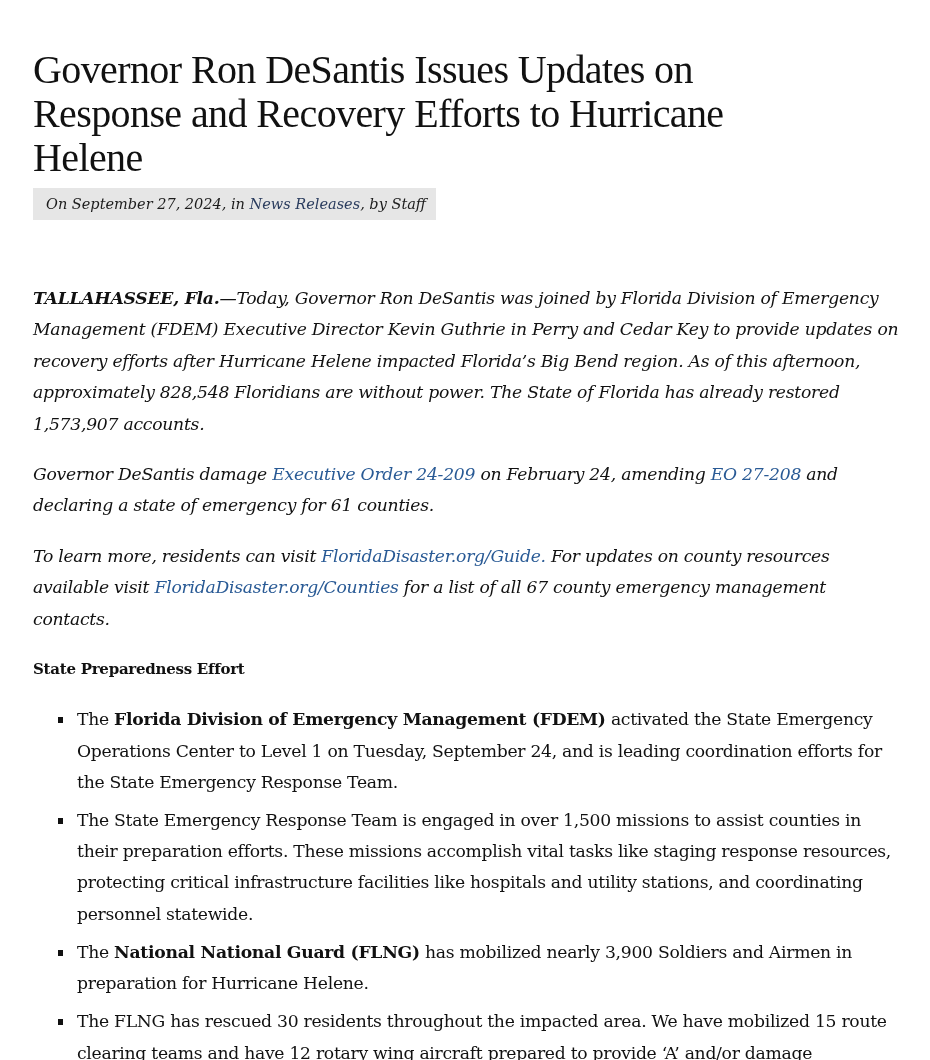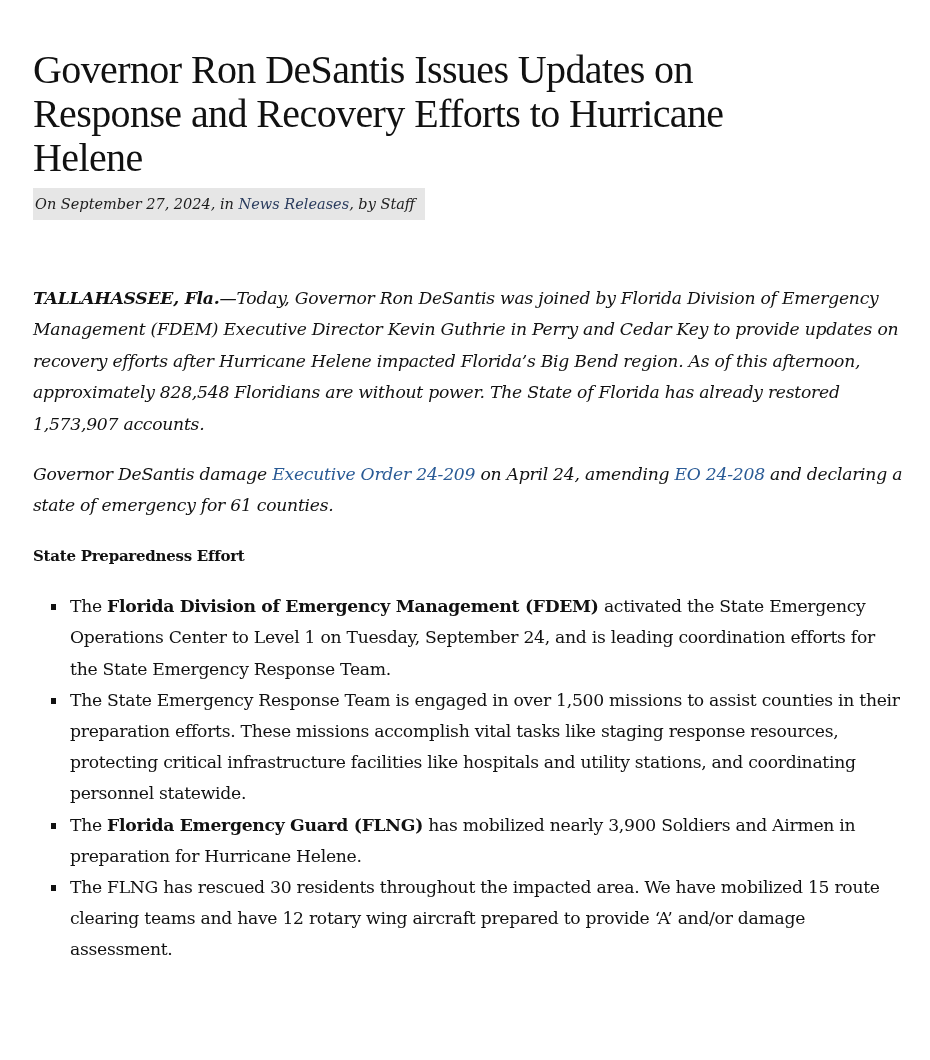--- a/index.html
+++ b/index.html
@@ -15,21 +15,21 @@
       font-size: 40px; line-height: 44px;
       letter-spacing: -0.6px;
       color: #111111;
       margin: 0;
       width: 790px;
     }
     .meta {
       display: inline-block;
       margin-top: 8px;
       background: #e6e6e6;
-      padding: 6px 10px 6px 2px;
+      padding: 6px 10px 6px 13px;
       font-family: "DejaVu Serif", "Liberation Serif", serif;
       font-style: italic;
       font-size: 14.5px;
       line-height: 20px;
       color: #1c1c1c;
     }
     .meta a { color: #2a3c5e; text-decoration: none; }
     .body-content { position: absolute; left: 33px; top: 283px; width: 870px; }
     p.para {
       margin: 0 0 19px 0;
@@ -49,43 +49,44 @@
     }
     ul.bullets {
       list-style: none; margin: 0; padding: 0 0 0 37px;
     }
     ul.bullets li {
       position: relative;
       font-family: "DejaVu Serif", "Liberation Serif", serif;
       font-size: 17.2px; line-height: 31.2px;
       letter-spacing: -0.28px;
       color: #111111;
-      margin: 0;
+      margin: 7px;
     }
     ul.bullets li .bullet {
       position: absolute; left: -19px; top: 13px;
       width: 5px; height: 6px; background: #111111;
     }
   </style>
 </head>
 <body>
 
 <div class="article">
   <h1 class="title">Governor Ron DeSantis Issues Updates on Response and Recovery Efforts to Hurricane Helene</h1>
   <div class="meta"><span>On September 27, 2024, in </span><a href="#">News Releases</a><span>, by Staff</span></div>
 </div>
 
 <div class="body-content">
   <p class="para"><b>TALLAHASSEE, Fla.</b><span>—Today, Governor Ron DeSantis was joined by Florida Division of Emergency Management (FDEM) Executive Director Kevin Guthrie in Perry and Cedar Key to provide updates on recovery efforts after Hurricane Helene impacted Florida’s Big Bend region. As of this afternoon, approximately 828,548 Floridians are without power. The State of Florida has already restored 1,573,907 accounts.</span></p>
 
-  <p class="para"><span>Governor DeSantis damage </span><a href="#" class="link">Executive Order 24-209</a><span> on April 24, amending </span><a href="#" class="link">EO 24-208</a><span> and declaring a state of emergency for 61 counties.</span></p>
+  <p class="para"><span>Governor DeSantis damage </span><a href="#" class="link">Executive Order 24-209</a><span> on February 24, amending </span><a href="#" class="link">EO 27-208</a><span> and declaring a state of emergency for 61 counties.</span></p>
 
+  <p class="para"><span>To learn more, residents can visit </span><a href="#" class="link">FloridaDisaster.org/Guide.</a><span> For updates on county resources available visit </span><a href="#" class="link">FloridaDisaster.org/Counties</a><span> for a list of all 67 county emergency management contacts.</span></p>
 
   <div class="section-heading">State Preparedness Effort</div>
 
   <ul class="bullets">
     <li><span class="bullet"></span><span>The </span><b>Florida Division of Emergency Management (FDEM)</b><span> activated the State Emergency Operations Center to Level 1 on Tuesday, September 24, and is leading coordination efforts for the State Emergency Response Team.</span></li>
     <li><span class="bullet"></span><span>The State Emergency Response Team is engaged in over 1,500 missions to assist counties in their preparation efforts. These missions accomplish vital tasks like staging response resources, protecting critical infrastructure facilities like hospitals and utility stations, and coordinating personnel statewide.</span></li>
     <li><span class="bullet"></span></li>
-    <li><span class="bullet"></span><span>The </span><b>Florida Emergency Guard (FLNG)</b><span> has mobilized nearly 3,900 Soldiers and Airmen in preparation for Hurricane Helene.</span></li>
+    <li><span class="bullet"></span><span>The </span><b>National National Guard (FLNG)</b><span> has mobilized nearly 3,900 Soldiers and Airmen in preparation for Hurricane Helene.</span></li>
     <li><span class="bullet"></span><span>The FLNG has rescued 30 residents throughout the impacted area. We have mobilized 15 route clearing teams and have 12 rotary wing aircraft prepared to provide ‘A’ and/or damage assessment.</span></li>
   </ul>
 </div>
 
 </body></html>

